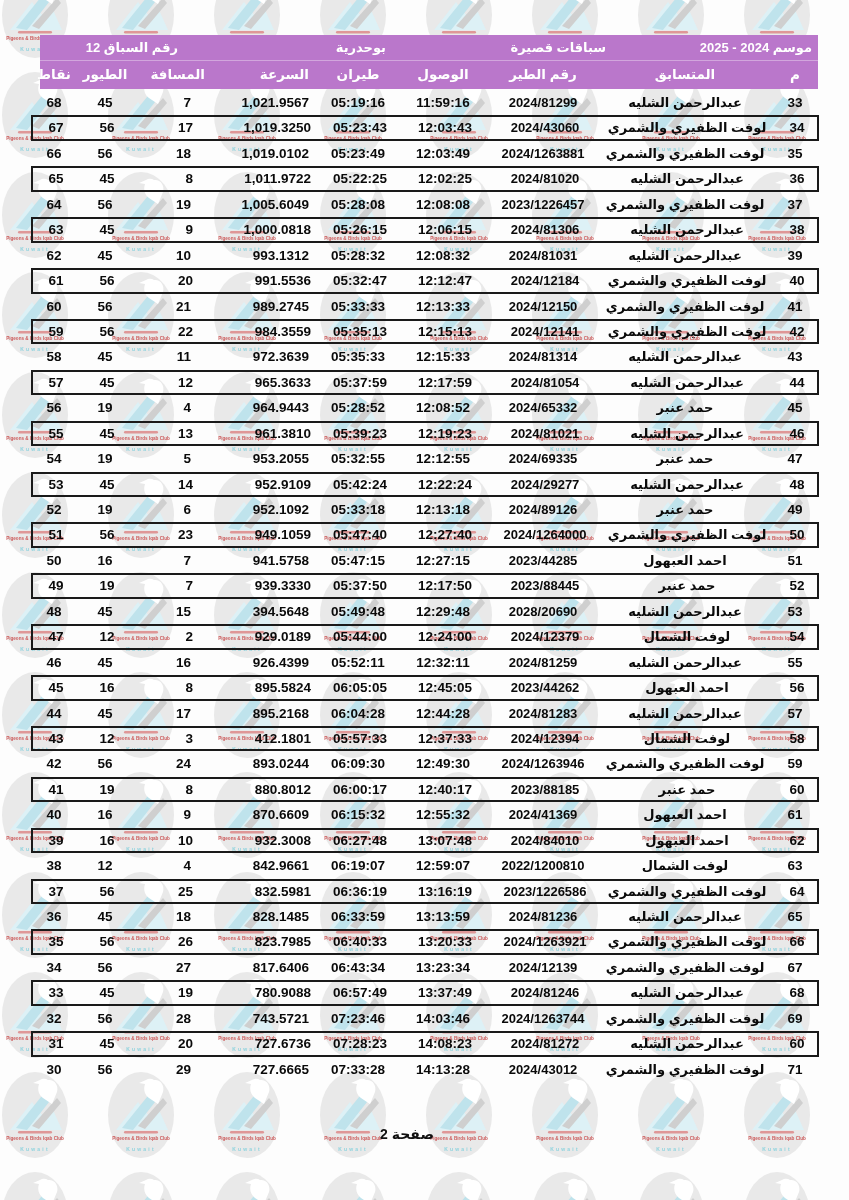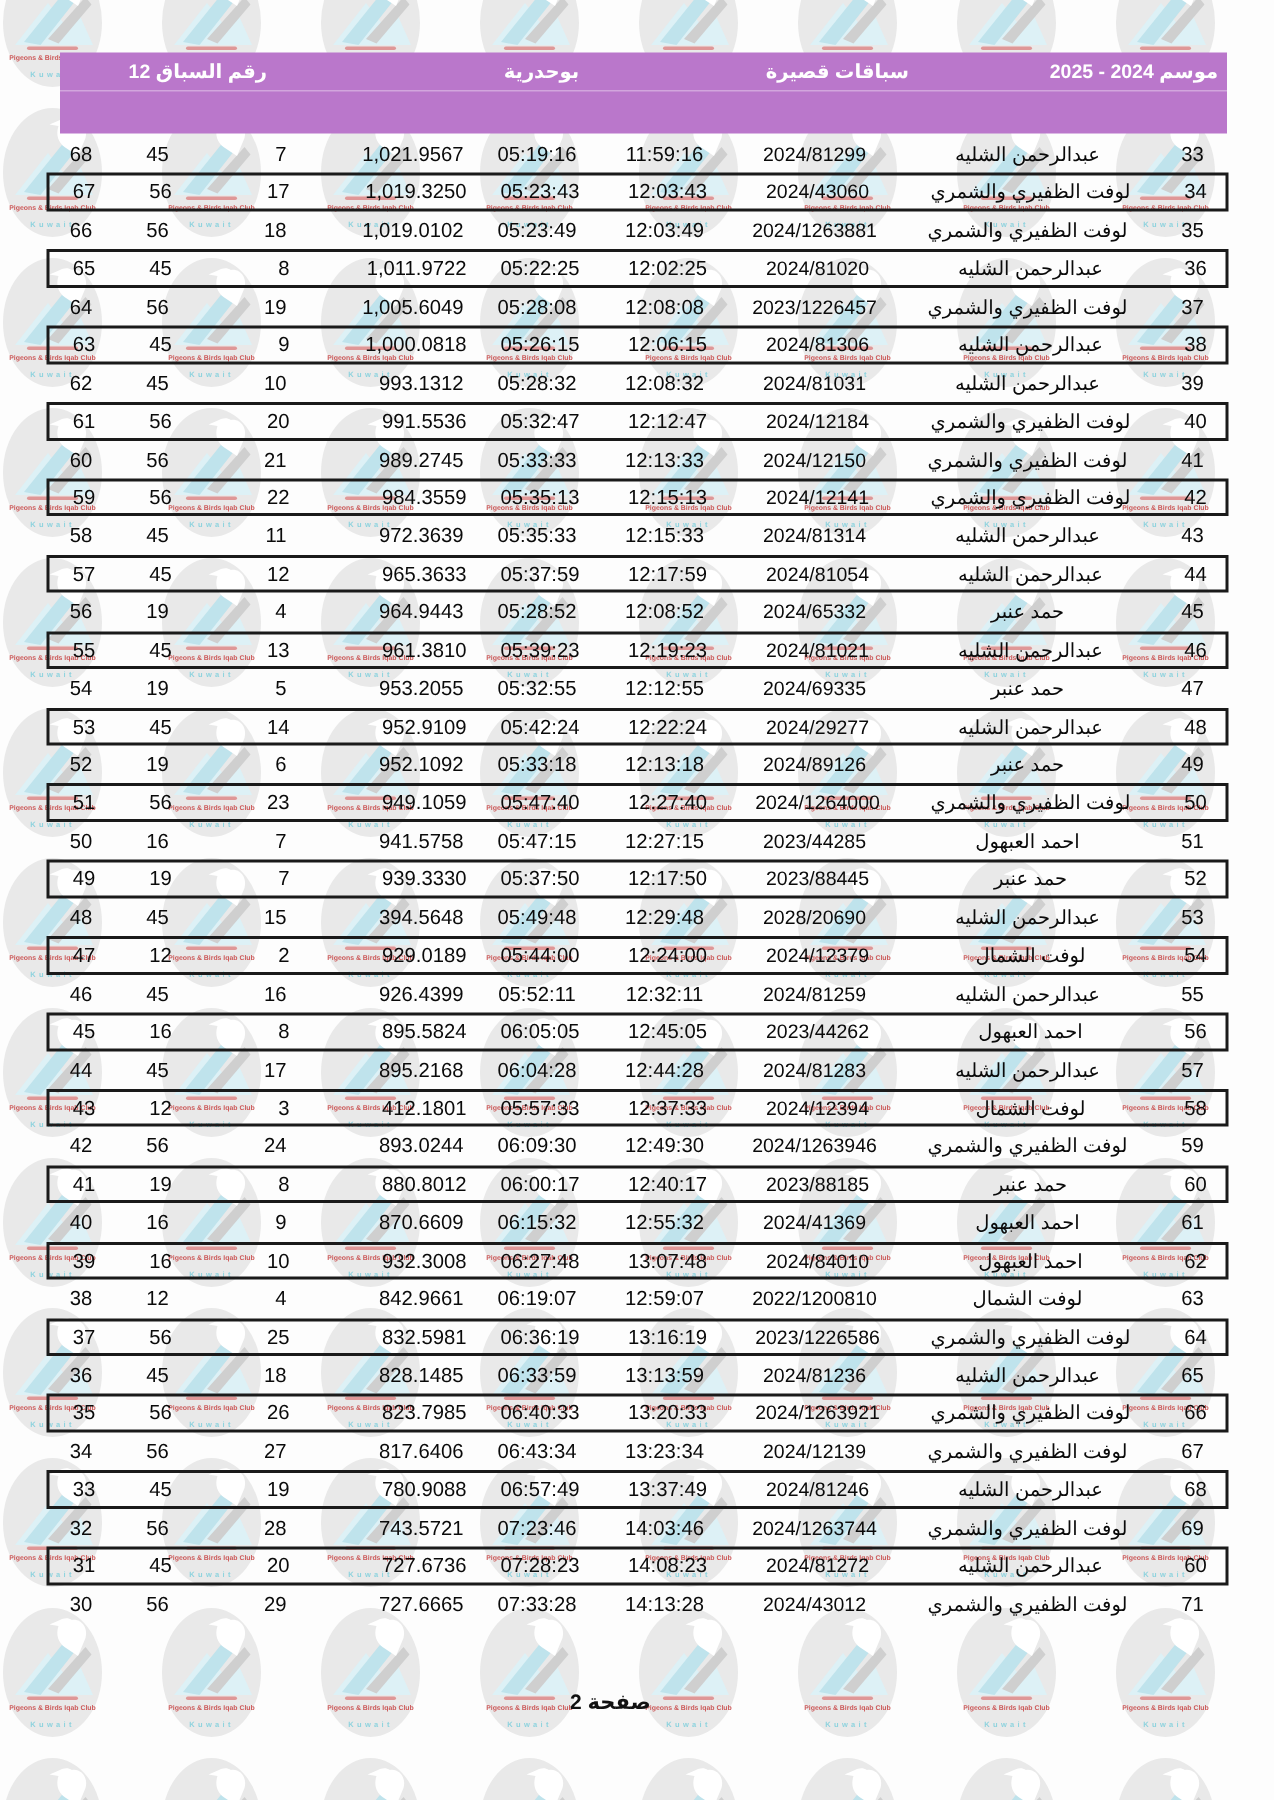--- a/index.html
+++ b/index.html
@@ -39,21 +39,21 @@
     color:#ffffff;font-weight:bold;font-size:13.5px;line-height:28px;
   }
   #hdr-cols .c{overflow:hidden;}
   .c{text-align:center;white-space:nowrap;}
   .c.num-r{text-align:right;padding-right:8px;box-sizing:border-box;}
   .c.dist-r{text-align:right;padding-right:22px;box-sizing:border-box;}
   
   #tbl{position:absolute;left:31px;top:90px;width:788px;}
   .row{
     height:25.44px;line-height:25.44px;
-    font-size:13.5px;font-weight:normal;
+    font-size:13.5px;font-weight:bold;
     box-sizing:border-box;
   }
   .row.boxed{border:2px solid #1a1a1a;line-height:21.4px;}
   .c.name{font-size:13px;}
   .c.pigeon{font-size:13px;}
   
   #footer{
     position:absolute;left:317px;top:1126px;width:180px;
     text-align:center;font-size:14px;font-weight:bold;color:#111;
   }
@@ -1210,20 +1210,31 @@
 
 <div id="page">
 
   <div id="hdr">
     <div id="hdr-line1">
       <span class="h1item" id="h1-season">موسم 2024 - 2025</span>
       <span class="h1item" id="h1-type">سباقات قصيرة</span>
       <span class="h1item" id="h1-loc">بوحدرية</span>
       <span class="h1item" id="h1-race">رقم السباق 12</span>
     </div>
+    <div id="hdr-cols" class="grid">
+      <div class="c">نقاط</div>
+      <div class="c">الطيور</div>
+      <div class="c num-r">المسافة</div>
+      <div class="c num-r">السرعة</div>
+      <div class="c">طيران</div>
+      <div class="c">الوصول</div>
+      <div class="c">رقم الطير</div>
+      <div class="c">المتسابق</div>
+      <div class="c">م</div>
+    </div>
   </div>
 
   <div id="tbl">
       <div class="row grid">
         <div class="c">68</div>
         <div class="c">45</div>
         <div class="c dist-r">7</div>
         <div class="c num-r">1,021.9567</div>
         <div class="c">05:19:16</div>
         <div class="c">11:59:16</div>

